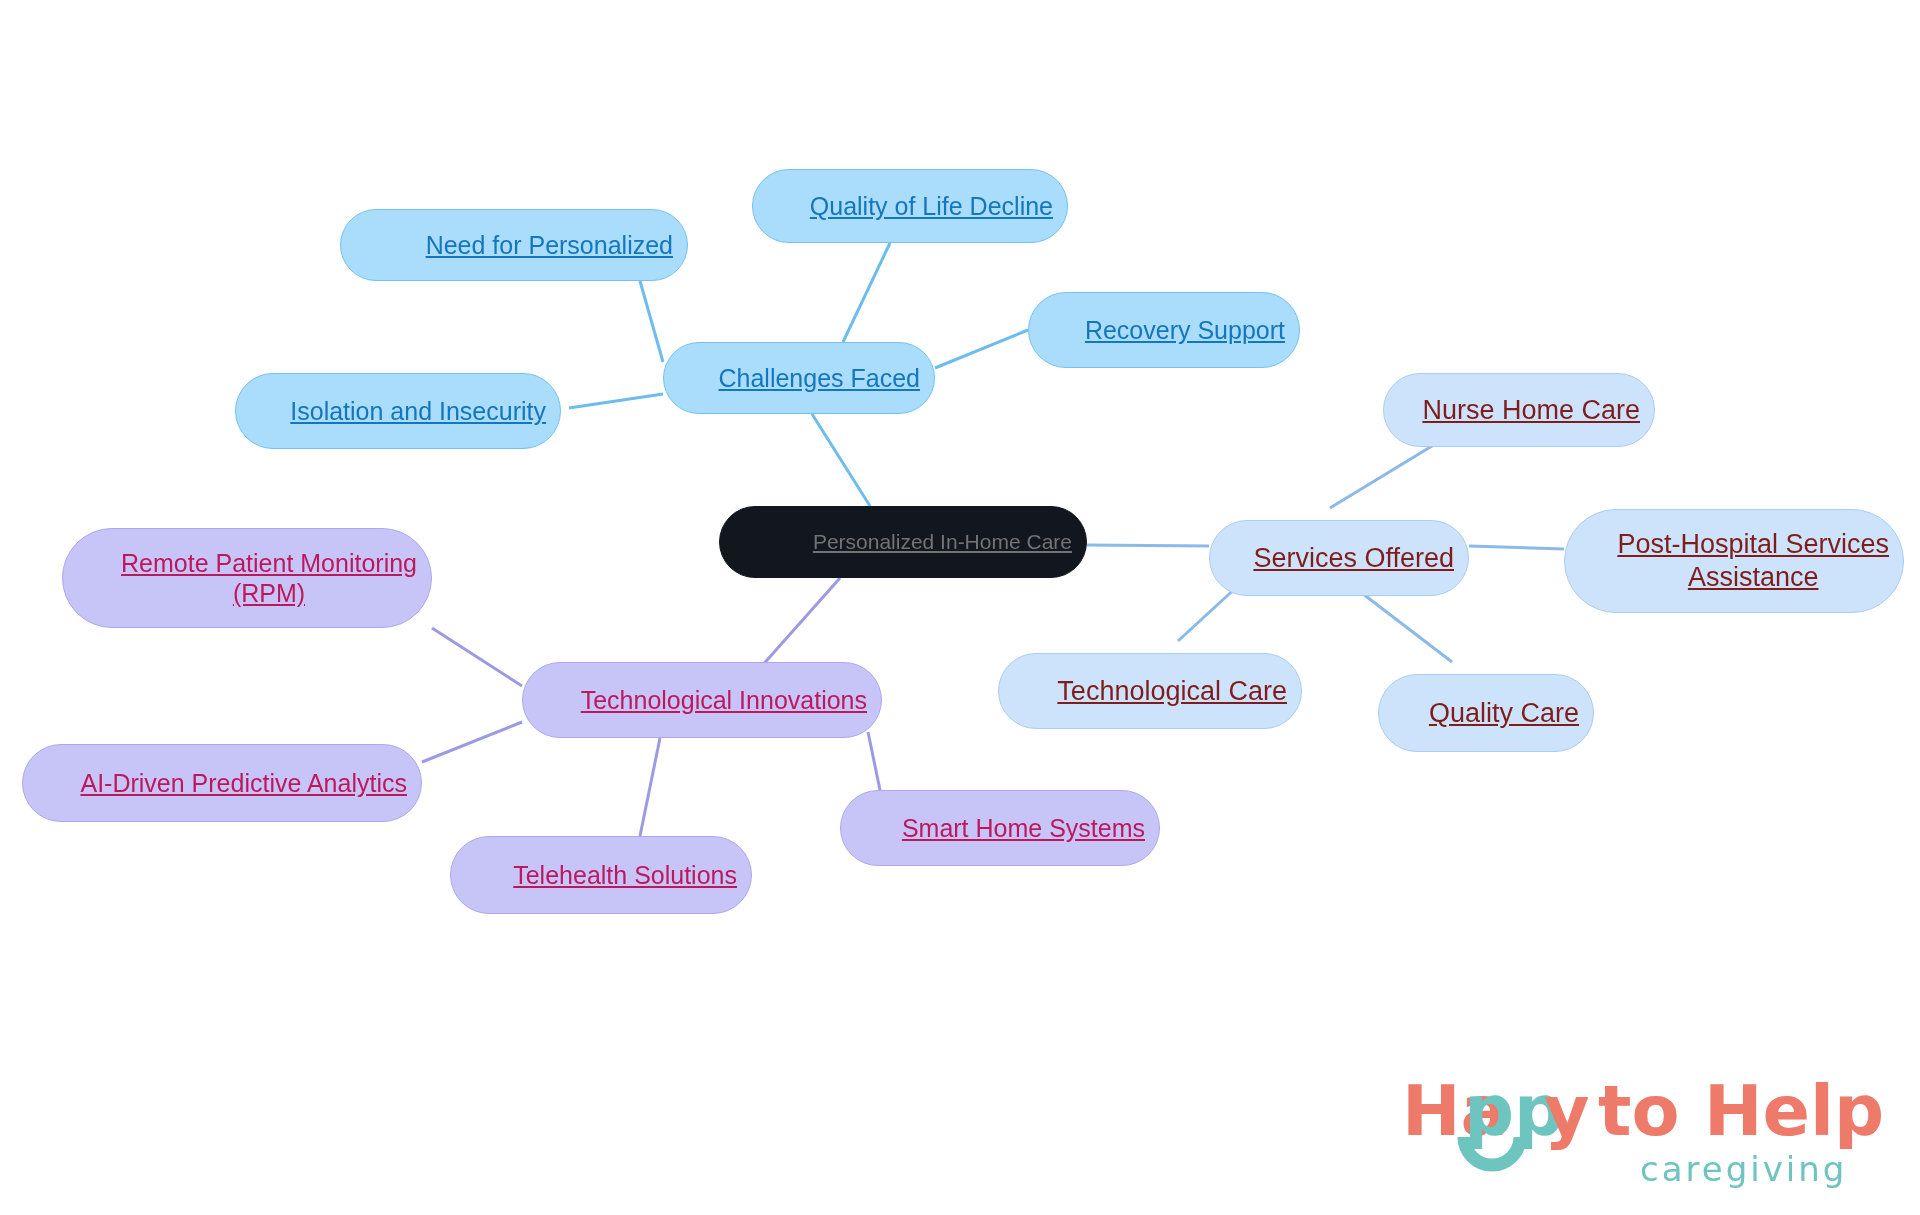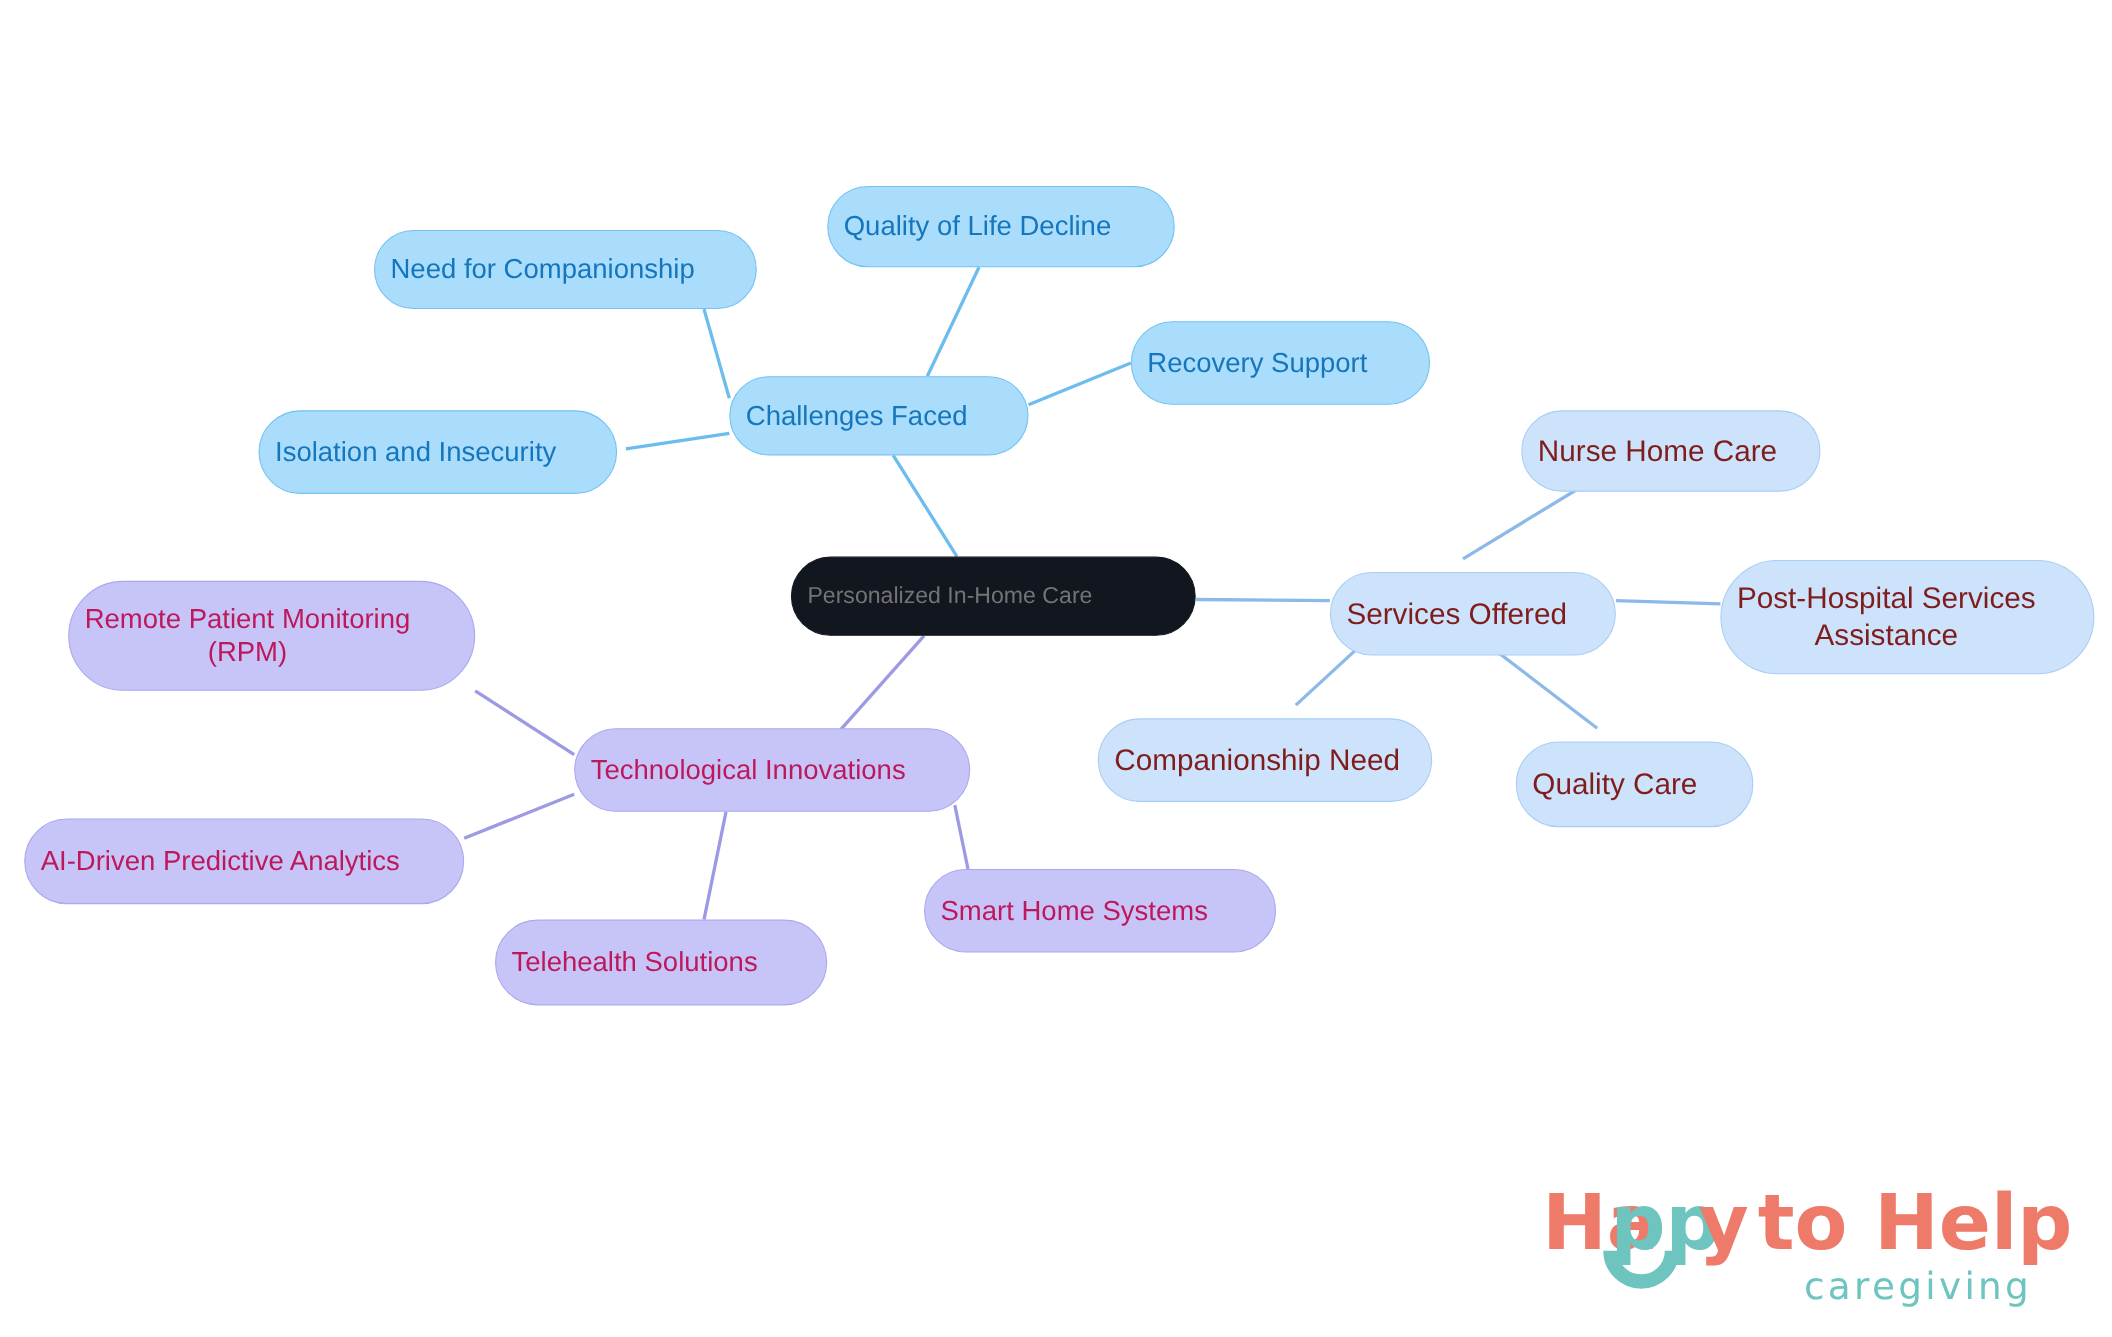--- a/index.html
+++ b/index.html
@@ -31,28 +31,29 @@
     width: 1920px;
     height: 1215px;
     pointer-events: none;
   }
 
   .node {
     position: absolute;
     box-sizing: border-box;
     display: flex;
     align-items: center;
-    justify-content: flex-start;
+    justify-content: flex-end;
     text-align: center;
     border-radius: 999px;
     border-width: 1.5px;
     border-style: solid;
     line-height: 1.22;
     white-space: pre-line;
     padding: 0 14px;
+    text-decoration: underline;
   }
 
   .node-root {
     background: #12161f;
     border-color: #12161f;
     color: #737373;
     font-size: 21px;
     border-radius: 40px;
   }
 
@@ -119,21 +120,21 @@
     <span>Personalized In-Home Care</span>
   </div>
 
   <div class="node node-b1" style="left:663px; top:342px; width:272px; height:72px;">
     <span>Challenges Faced</span>
   </div>
   <div class="node node-b1" style="left:752px; top:169px; width:316px; height:74px;">
     <span>Quality of Life Decline</span>
   </div>
   <div class="node node-b1" style="left:340px; top:209px; width:348px; height:72px;">
-    <span>Need for Companionship</span>
+    <span>Need for Personalized</span>
   </div>
   <div class="node node-b1" style="left:235px; top:373px; width:326px; height:76px;">
     <span>Isolation and Insecurity</span>
   </div>
   <div class="node node-b1" style="left:1028px; top:292px; width:272px; height:76px;">
     <span>Recovery Support</span>
   </div>
 
   <div class="node node-b2" style="left:1209px; top:508px; width:260px; height:76px;">
     <span>Services Offered</span>
@@ -142,21 +143,21 @@
     <span>Nurse Home Care</span>
   </div>
   <div class="node node-b2" style="left:1564px; top:497px; width:340px; height:104px;">
     <span>Post-Hospital Services
 Assistance</span>
   </div>
   <div class="node node-b2" style="left:1378px; top:662px; width:216px; height:78px;">
     <span>Quality Care</span>
   </div>
   <div class="node node-b2" style="left:998px; top:641px; width:304px; height:76px;">
-    <span>Companionship Need</span>
+    <span>Technological Care</span>
   </div>
 
   <div class="node node-b3" style="left:522px; top:662px; width:360px; height:76px;">
     <span>Technological Innovations</span>
   </div>
   <div class="node node-b3" style="left:62px; top:528px; width:370px; height:100px;">
     <span>Remote Patient Monitoring
 (RPM)</span>
   </div>
   <div class="node node-b3" style="left:22px; top:744px; width:400px; height:78px;">

